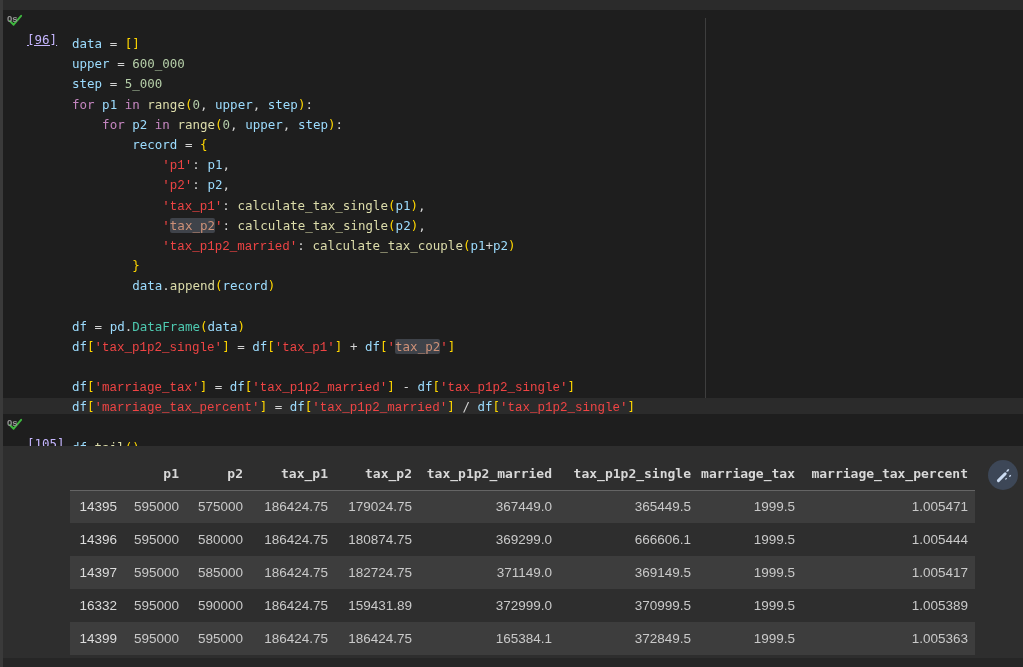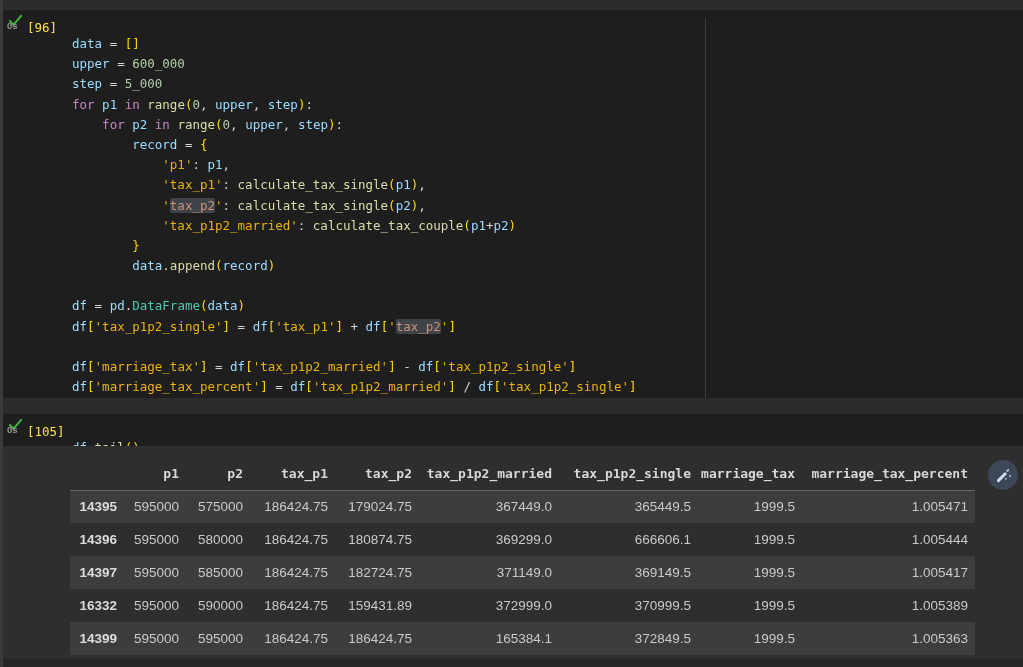--- a/index.html
+++ b/index.html
@@ -8,53 +8,53 @@
          font-family:"Liberation Sans", sans-serif; }
 
   .left-edge { position:absolute; left:0; top:0; width:3px; height:667px; background:#3a3a3a; }
   .bottom-strip { position:absolute; left:3px; right:0; top:658px; height:9px; background:#262626; }
 
   .cell { position:absolute; left:3px; right:0; background:#1e1e1e; }
   .cell1 { top:10px; height:388px; }
   .cell2 { top:414px; height:32px; }
 
   .check { position:absolute; left:5px; top:3px; width:15px; height:15px; }
-  .dur { position:absolute; left:4px; top:10px; font:bold 9.5px "Liberation Sans",sans-serif; color:#969696; }
+  .dur { position:absolute; left:4px; top:3px; font:bold 9.5px "Liberation Sans",sans-serif; color:#969696; }
 
-  .exec { position:absolute; left:24px; top:8px; white-space:pre;
-          font:12.5px/20.2px "DejaVu Sans Mono","Liberation Mono",monospace; color:#fde047; }
+  .exec { position:absolute; left:24px; top:20px; white-space:pre;
+          font:12.5px/20.2px "DejaVu Sans Mono","Liberation Mono",monospace; color:#c4b5fd;text-decoration:underline; }
 
   .code { position:absolute; left:69px; top:4px;
           font:12.5px/20.2px "DejaVu Sans Mono","Liberation Mono",monospace; color:#d4d4d4;margin-top:20px; }
   .code .cl { height:20.2px; white-space:pre; }
 
   .tv { color:#9cdcfe; }            
   .to { color:#d4d4d4; }            
   .tn { color:#b5cea8; }            
   .tk { color:#c586c0; }            
   .tf { color:#dcdcaa;text-align:center; }            
   .tc { color:#4ec9b0; }            
-  .ts { color:#eab308; }            
+  .ts { color:#ef4444;font-family:Liberation Mono, monospace; }            
   .tb { color:#ffd700; }            
   .tp { color:#d4d4d4; }            
   .tsh { color:#ce9178; background:#3f434a; border-radius:2px; } 
 
   .ruler { position:absolute; left:702px; top:8px; bottom:0; width:1px; background:#3e3e3e; }
 
   .output { position:absolute; left:3px; right:0; top:446px; height:212px; background:#2e2e2e; }
 
   table.df { position:absolute; left:67px; top:12px; width:905px;
              border-collapse:collapse; table-layout:fixed; }
   table.df th { height:32px; text-align:right; padding:0 7px 0 0;
                 font:bold 13px "DejaVu Sans Mono","Liberation Mono",monospace;
                 color:#d8d8d8; border-bottom:1px solid #656565; }
   table.df td { height:33px; text-align:right; padding:0 7px 0 0;
                 font:13.5px "Liberation Sans",sans-serif; color:#c9c9c9;
                 overflow:hidden; }
-  table.df td.idx { font-weight:bold; color:#dcdcdc;margin-left:32px; }
+  table.df td.idx { font-weight:normal; color:#dcdcdc;margin-left:32px; }
   table.df tr.odd { background:#3d3d3d; }
 
   .wand { position:absolute; left:985px; top:14px; width:30px; height:30px;
           border:none; border-radius:50%; background:#3d4757; cursor:pointer;
           display:flex; align-items:center; justify-content:center; }
 </style>
 </head>
 <body>
 
 <div class="left-edge"></div>
@@ -67,20 +67,21 @@
   <span class="exec">[96]</span>
   <div class="ruler"></div>
   <div class="code">
       <div class="cl"><span class="tv">data</span><span class="to"> = </span><span class="tb">[]</span></div>
       <div class="cl"><span class="tv">upper</span><span class="to"> = </span><span class="tn">600_000</span></div>
       <div class="cl"><span class="tv">step</span><span class="to"> = </span><span class="tn">5_000</span></div>
       <div class="cl"><span class="tk">for</span><span class="tp"> </span><span class="tv">p1</span><span class="tp"> </span><span class="tk">in</span><span class="tp"> </span><span class="tf">range</span><span class="tb">(</span><span class="tn">0</span><span class="to">, </span><span class="tv">upper</span><span class="to">, </span><span class="tv">step</span><span class="tb">)</span><span class="to">:</span></div>
       <div class="cl"><span class="tp">    </span><span class="tk">for</span><span class="tp"> </span><span class="tv">p2</span><span class="tp"> </span><span class="tk">in</span><span class="tp"> </span><span class="tf">range</span><span class="tb">(</span><span class="tn">0</span><span class="to">, </span><span class="tv">upper</span><span class="to">, </span><span class="tv">step</span><span class="tb">)</span><span class="to">:</span></div>
       <div class="cl"><span class="tp">        </span><span class="tv">record</span><span class="to"> = </span><span class="tb">{</span></div>
       <div class="cl"><span class="tp">            </span><span class="ts">'p1'</span><span class="to">: </span><span class="tv">p1</span><span class="to">,</span></div>
+      <div class="cl"><span class="tp">            </span><span class="ts">'p2'</span><span class="to">: </span><span class="tv">p2</span><span class="to">,</span></div>
       <div class="cl"><span class="tp">            </span><span class="ts">'tax_p1'</span><span class="to">: </span><span class="tf">calculate_tax_single</span><span class="tb">(</span><span class="tv">p1</span><span class="tb">)</span><span class="to">,</span></div>
       <div class="cl"><span class="tp">            </span><span class="ts">'</span><span class="tsh">tax_p2</span><span class="ts">'</span><span class="to">: </span><span class="tf">calculate_tax_single</span><span class="tb">(</span><span class="tv">p2</span><span class="tb">)</span><span class="to">,</span></div>
       <div class="cl"><span class="tp">            </span><span class="ts">'tax_p1p2_married'</span><span class="to">: </span><span class="tf">calculate_tax_couple</span><span class="tb">(</span><span class="tv">p1</span><span class="to">+</span><span class="tv">p2</span><span class="tb">)</span></div>
       <div class="cl"><span class="tp">        </span><span class="tb">}</span></div>
       <div class="cl"><span class="tp">        </span><span class="tv">data</span><span class="to">.</span><span class="tf">append</span><span class="tb">(</span><span class="tv">record</span><span class="tb">)</span></div>
       <div class="cl"></div>
       <div class="cl"><span class="tv">df</span><span class="to"> = </span><span class="tv">pd</span><span class="to">.</span><span class="tc">DataFrame</span><span class="tb">(</span><span class="tv">data</span><span class="tb">)</span></div>
       <div class="cl"><span class="tv">df</span><span class="tb">[</span><span class="ts">'tax_p1p2_single'</span><span class="tb">]</span><span class="to"> = </span><span class="tv">df</span><span class="tb">[</span><span class="ts">'tax_p1'</span><span class="tb">]</span><span class="to"> + </span><span class="tv">df</span><span class="tb">[</span><span class="ts">'</span><span class="tsh">tax_p2</span><span class="ts">'</span><span class="tb">]</span></div>
       <div class="cl"></div>
       <div class="cl"><span class="tv">df</span><span class="tb">[</span><span class="ts">'marriage_tax'</span><span class="tb">]</span><span class="to"> = </span><span class="tv">df</span><span class="tb">[</span><span class="ts">'tax_p1p2_married'</span><span class="tb">]</span><span class="to"> - </span><span class="tv">df</span><span class="tb">[</span><span class="ts">'tax_p1p2_single'</span><span class="tb">]</span></div>

